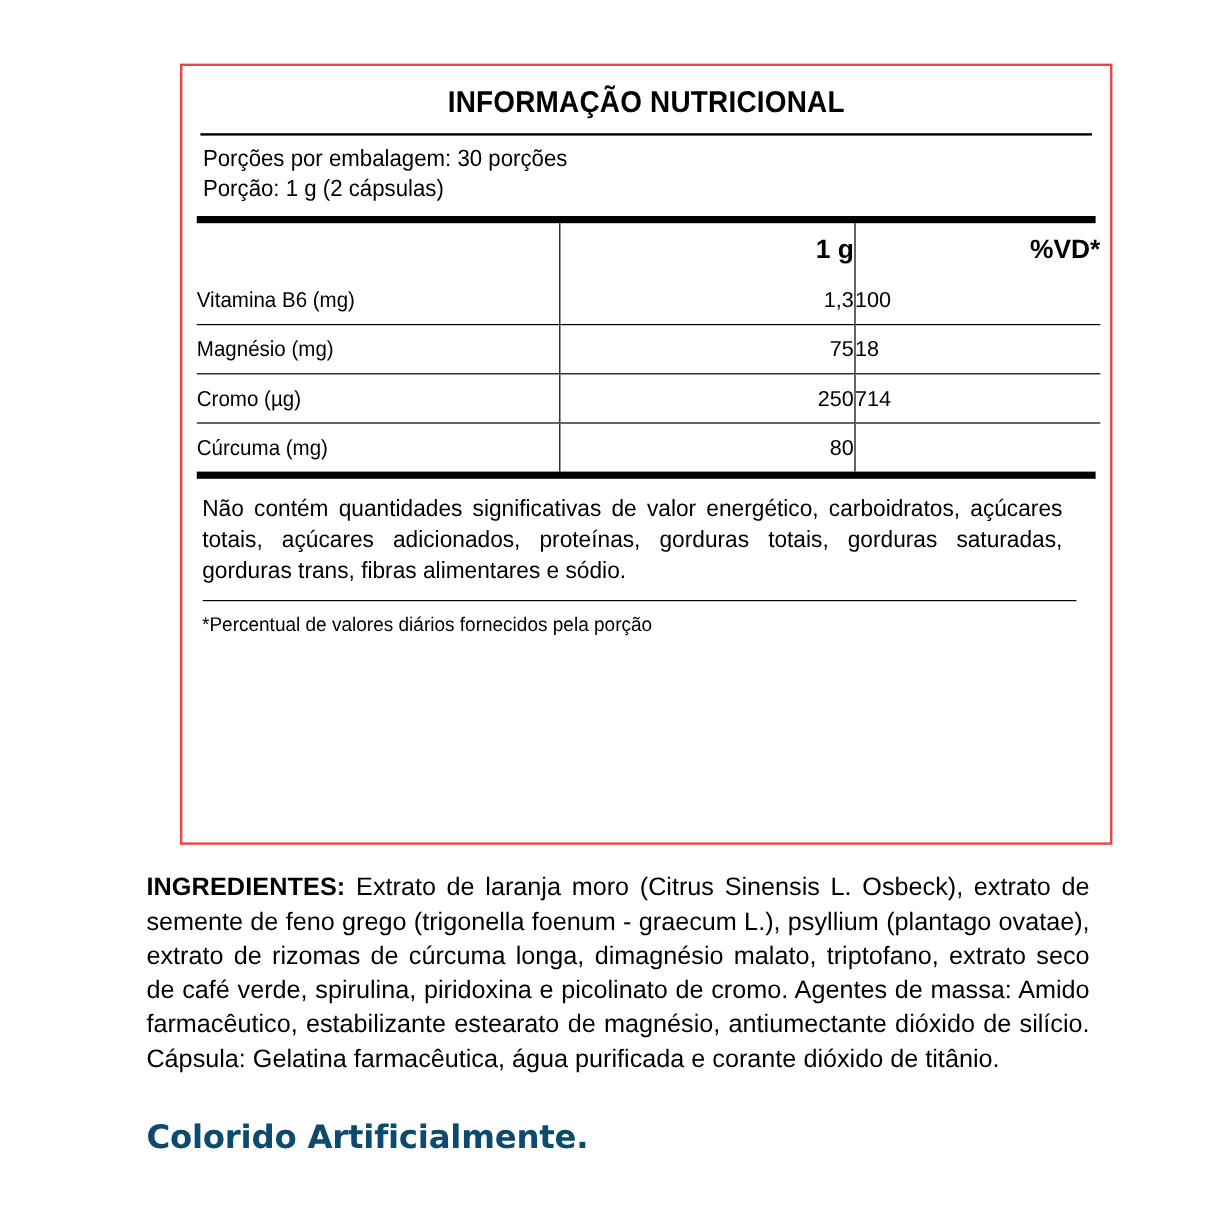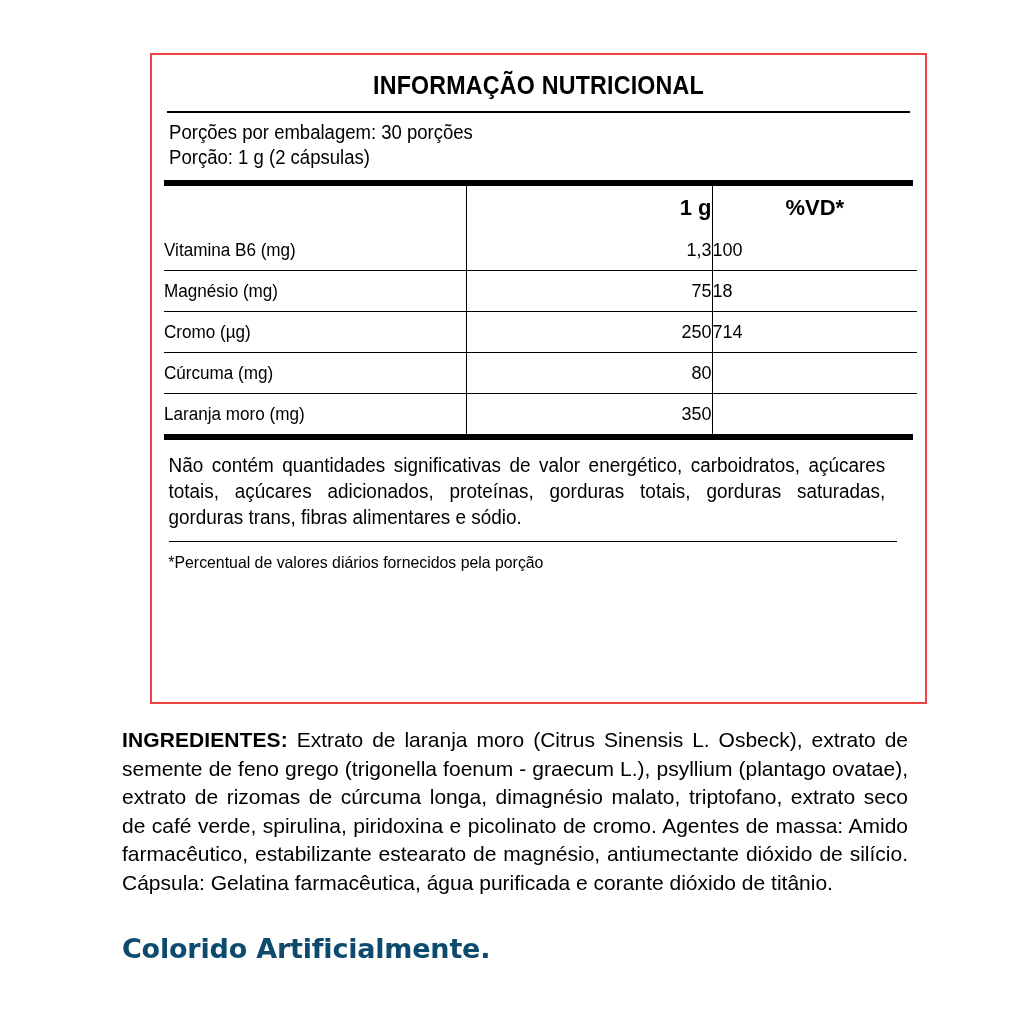--- a/index.html
+++ b/index.html
@@ -82,21 +82,21 @@
     font-weight: normal;
     vertical-align: middle;
   }
   table.nutri th.hd-name { border-bottom: 1.5px solid #000; }
   table.nutri th.hd-amount,
   table.nutri th.hd-vd {
     font-weight: bold;
     font-size: 22px;
     text-align: right;
   }
-  table.nutri th.hd-vd { text-align: center; }
+  table.nutri th.hd-vd { }
   table.nutri th.hd-amount,
   table.nutri td.cell-amount { border-left: 1.5px solid #000; }
   table.nutri th.hd-vd,
   table.nutri td.cell-vd { border-left: 1.5px solid #000; }
 
   table.nutri th { height: 44px; }
 
   td.cell-name {
     padding-left: 10px;
     white-space: nowrap;
@@ -208,25 +208,20 @@
       <tr>
         <td class="cell-name"><span>Cromo (µg)</span></td>
         <td class="cell-amount">250</td>
         <td class="cell-vd">714</td>
       </tr>
       <tr>
         <td class="cell-name"><span>Cúrcuma (mg)</span></td>
         <td class="cell-amount">80</td>
         <td class="cell-vd"></td>
       </tr>
-      <tr>
-        <td class="cell-name"><span>Laranja moro (mg)</span></td>
-        <td class="cell-amount">350</td>
-        <td class="cell-vd"></td>
-      </tr>
     </tbody>
   </table>
 
   <div class="rule-thick bottom"></div>
 
   <div class="no-significant">Não contém quantidades significativas de valor energético, carboidratos, açúcares totais, açúcares adicionados, proteínas, gorduras totais, gorduras saturadas, gorduras trans, fibras alimentares e sódio.</div>
 
   <div class="rule-footnote"></div>
 
   <div class="vd-note">*Percentual de valores diários fornecidos pela porção</div>

